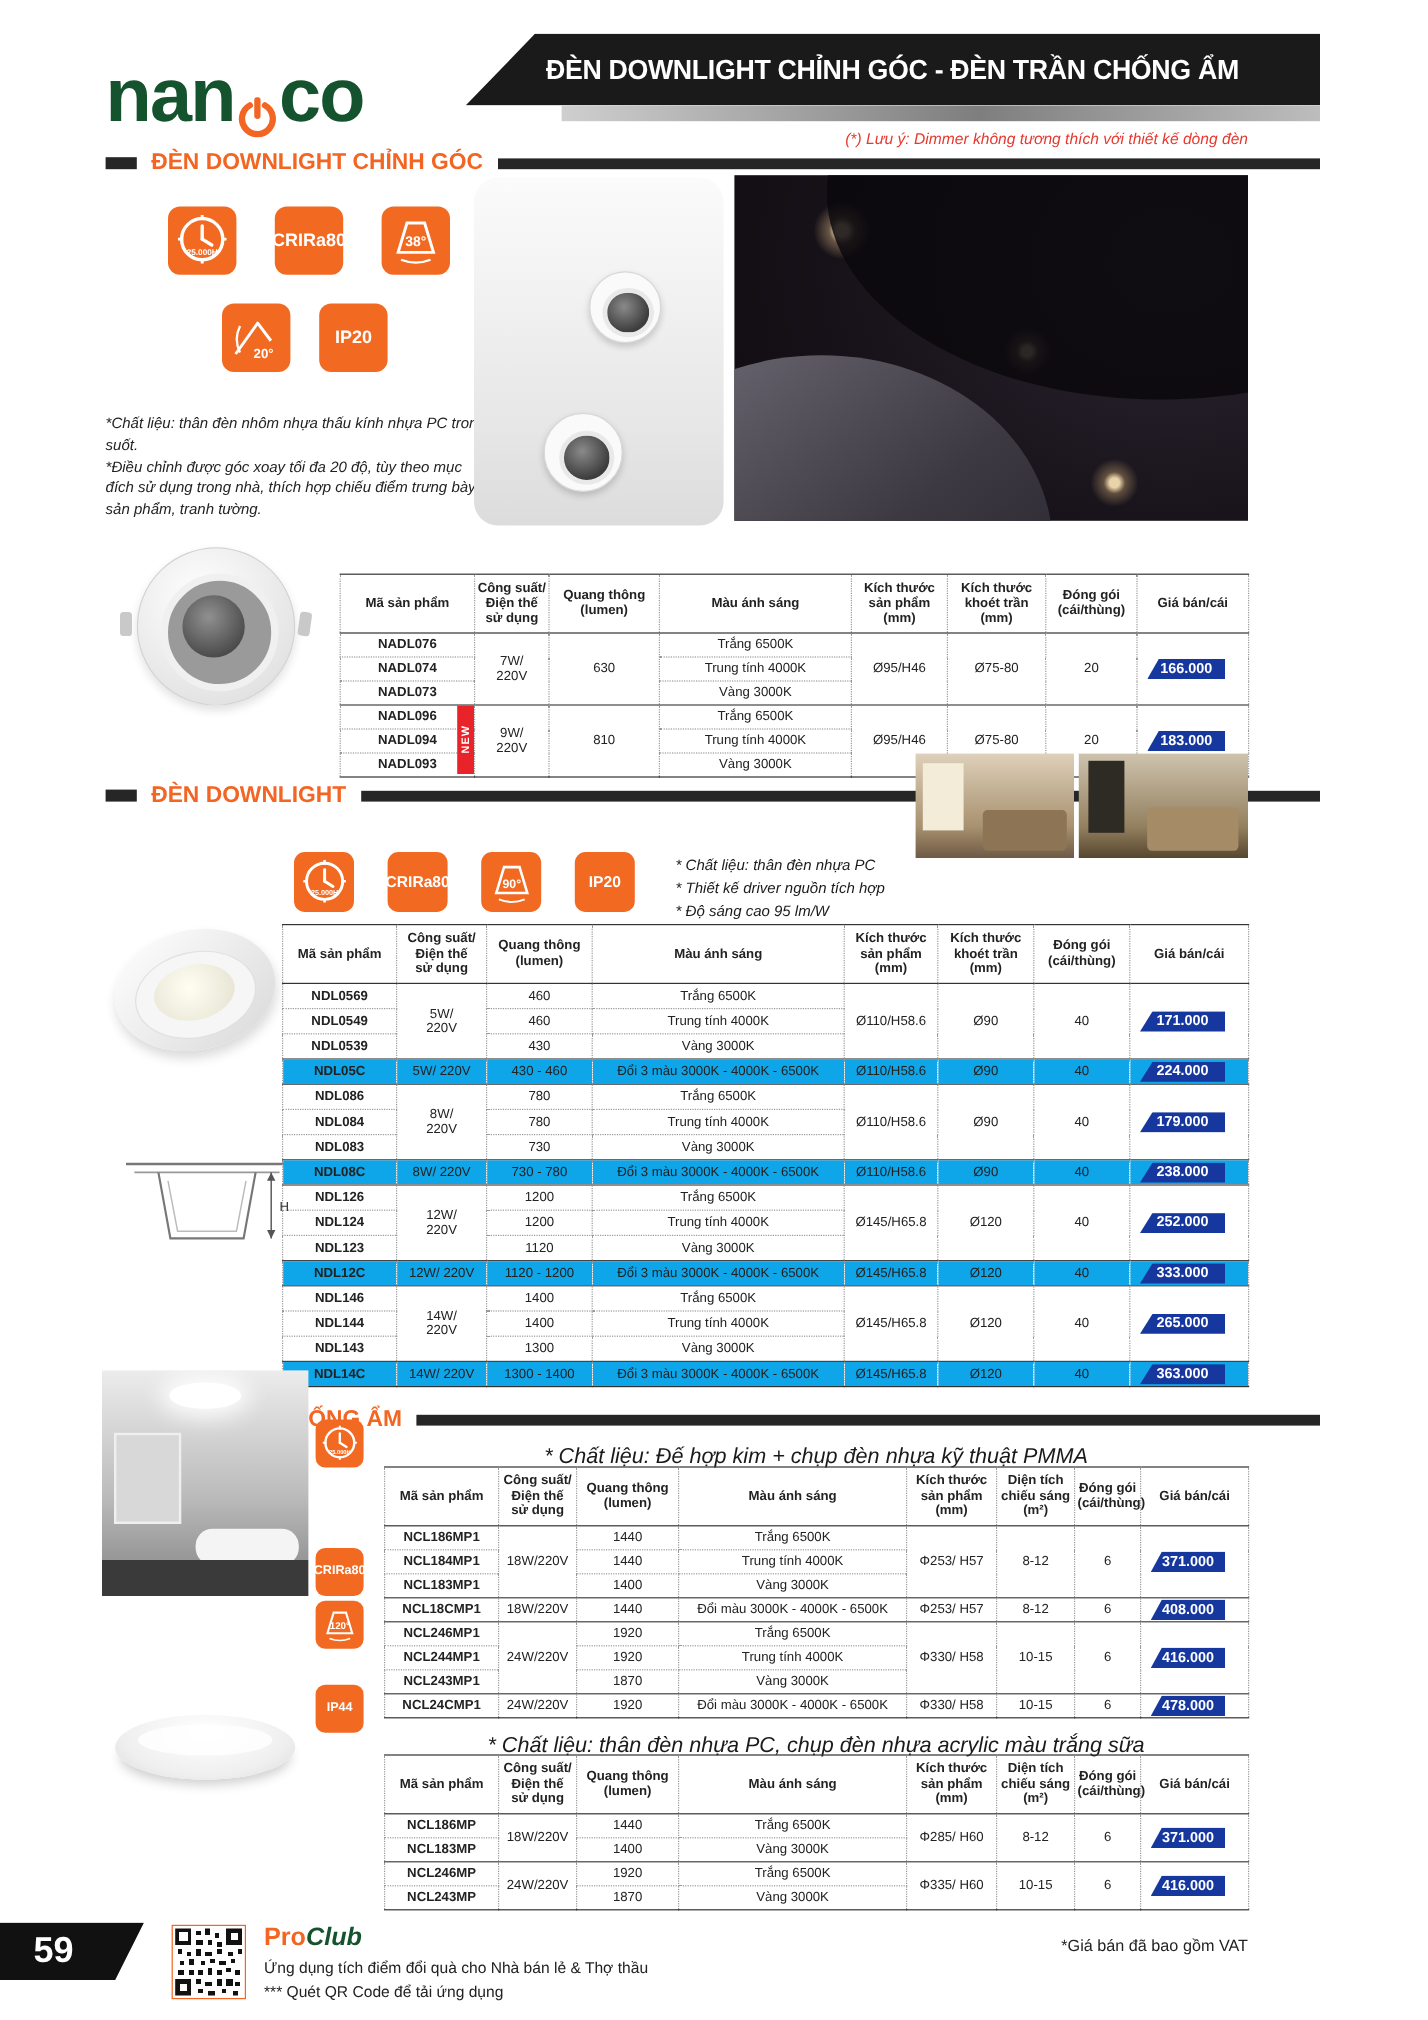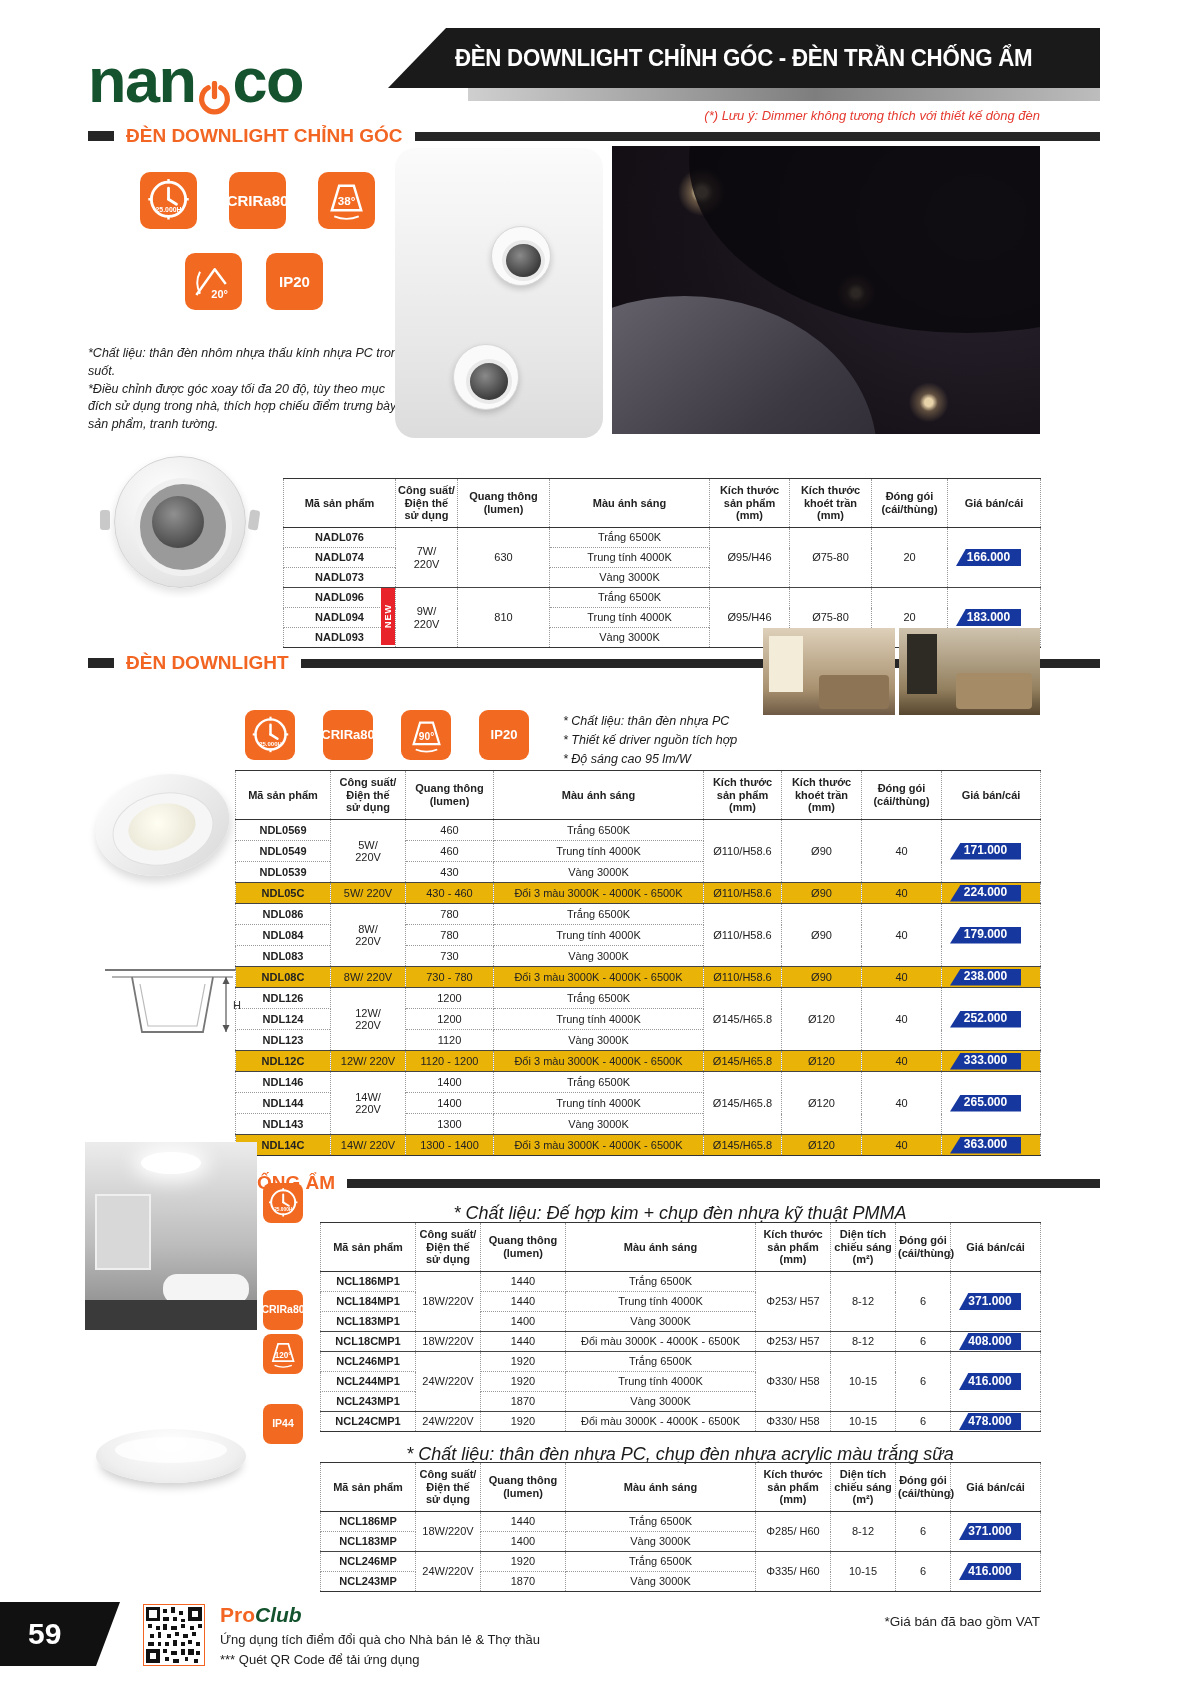--- a/index.html
+++ b/index.html
@@ -46,21 +46,21 @@
   
   .tbl{position:absolute;border-collapse:collapse;table-layout:fixed;
        border-bottom:1px solid #333;font-size:11px;color:#222;}
   .tbl th{font-weight:bold;font-size:11px;line-height:1.18;white-space:pre-line;
           border:1px dotted #999;border-top:1px solid #333;border-bottom:1px solid #333;
           height:46px;padding:1px 2px;text-align:center;}
   .tbl td{border:1px dotted #999;text-align:center;padding:0 2px;line-height:1.12;
           white-space:pre-line;position:relative;}
   .rh19 td{height:19px;} .rh20 td{height:20px;}
   .tbl tr.g td{border-top:1px solid #444;}
-  .tbl tr.shade td{background:#eab308;}
+  .tbl tr.shade td{background:#0ea5e9;}
   .tbl .code{font-weight:bold;}
   .tbl td.price-cell{padding:0;vertical-align:middle;}
   .price{background:#16379E;color:#fff;font-weight:bold;font-size:12px;height:17px;
          display:flex;align-items:center;justify-content:center;margin:0 19px 0 8px;
          clip-path:polygon(15% 0,100% 0,100% 100%,0 100%);}
   .new-ribbon{position:absolute;right:0;top:0;width:14px;height:300%;background:#E8232A;color:#fff;
               font-size:9px;font-weight:bold;letter-spacing:1px;writing-mode:vertical-rl;transform:rotate(180deg);
               display:flex;align-items:center;justify-content:center;z-index:2;}
 
   
@@ -108,21 +108,21 @@
   .bath-vanity{position:absolute;left:0;bottom:0;width:100%;height:30px;background:#3a3a3a;}
   .bath-tub{position:absolute;right:8px;bottom:26px;width:86px;height:30px;border-radius:14px;background:#f4f4f4;}
   .lamp-render{left:85px;top:1395px;width:172px;height:135px;background:#fff;}
   .dome{position:absolute;left:11px;top:34px;width:150px;height:54px;border-radius:50%;
         background:radial-gradient(ellipse at 50% 28%,#ffffff,#efefef 65%,#d9d9d9);
         box-shadow:0 8px 10px -4px rgba(0,0,0,.2);}
   .dome2{position:absolute;left:30px;top:42px;width:112px;height:26px;border-radius:50%;
         background:rgba(255,255,255,.8);}
 
   
-  .foot-black{position:absolute;left:0;top:1602px;width:120px;height:64px;background:#111;
+  .foot-black{position:absolute;left:0;top:1602px;width:120px;height:48px;background:#111;
               clip-path:polygon(0 0,100% 0,80% 100%,0 100%);display:flex;align-items:center;}
   .page-num{color:#fff;font-size:30px;font-weight:bold;padding-left:28px;}
   .qr{position:absolute;left:143px;top:1604px;width:62px;height:62px;border:1.5px solid #F26522;
       background:#fff;padding:2px;box-sizing:border-box;}
   .proclub{position:absolute;left:220px;top:1603px;font-size:21px;font-weight:bold;}
   .proclub .pro{color:#F26522;} .proclub .club{color:#14532d;font-style:italic;}
   .foot-line{position:absolute;left:220px;font-size:13px;color:#222;}
   .vat-note{position:absolute;left:740px;top:1614px;width:300px;text-align:right;font-size:13.5px;color:#222;}
 </style>
 </head>

